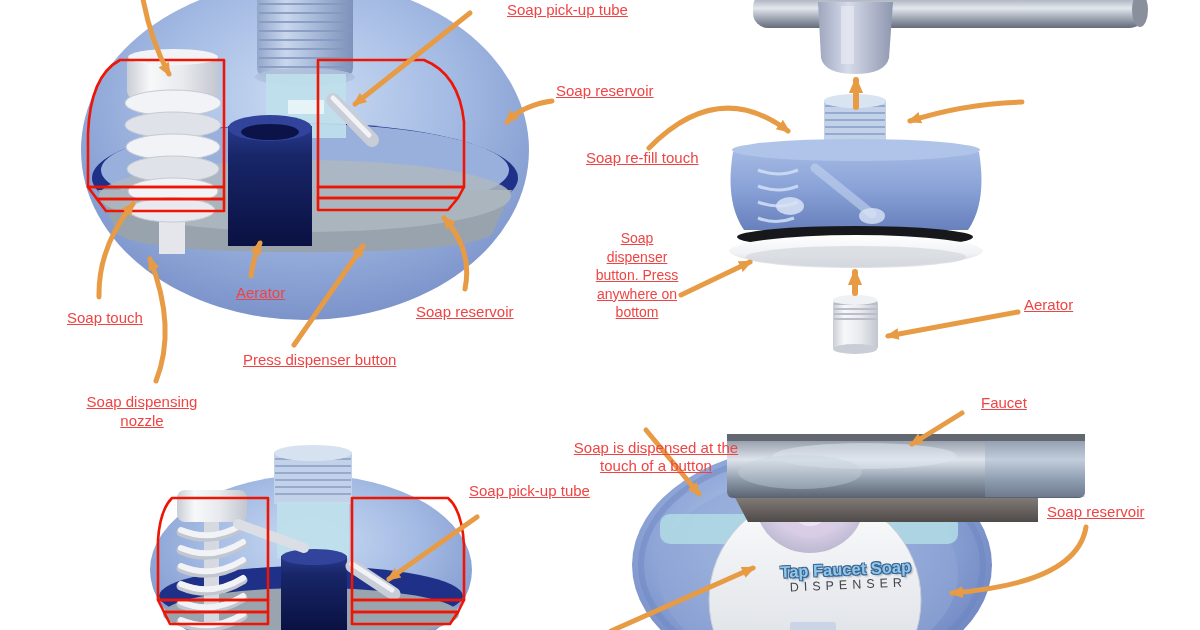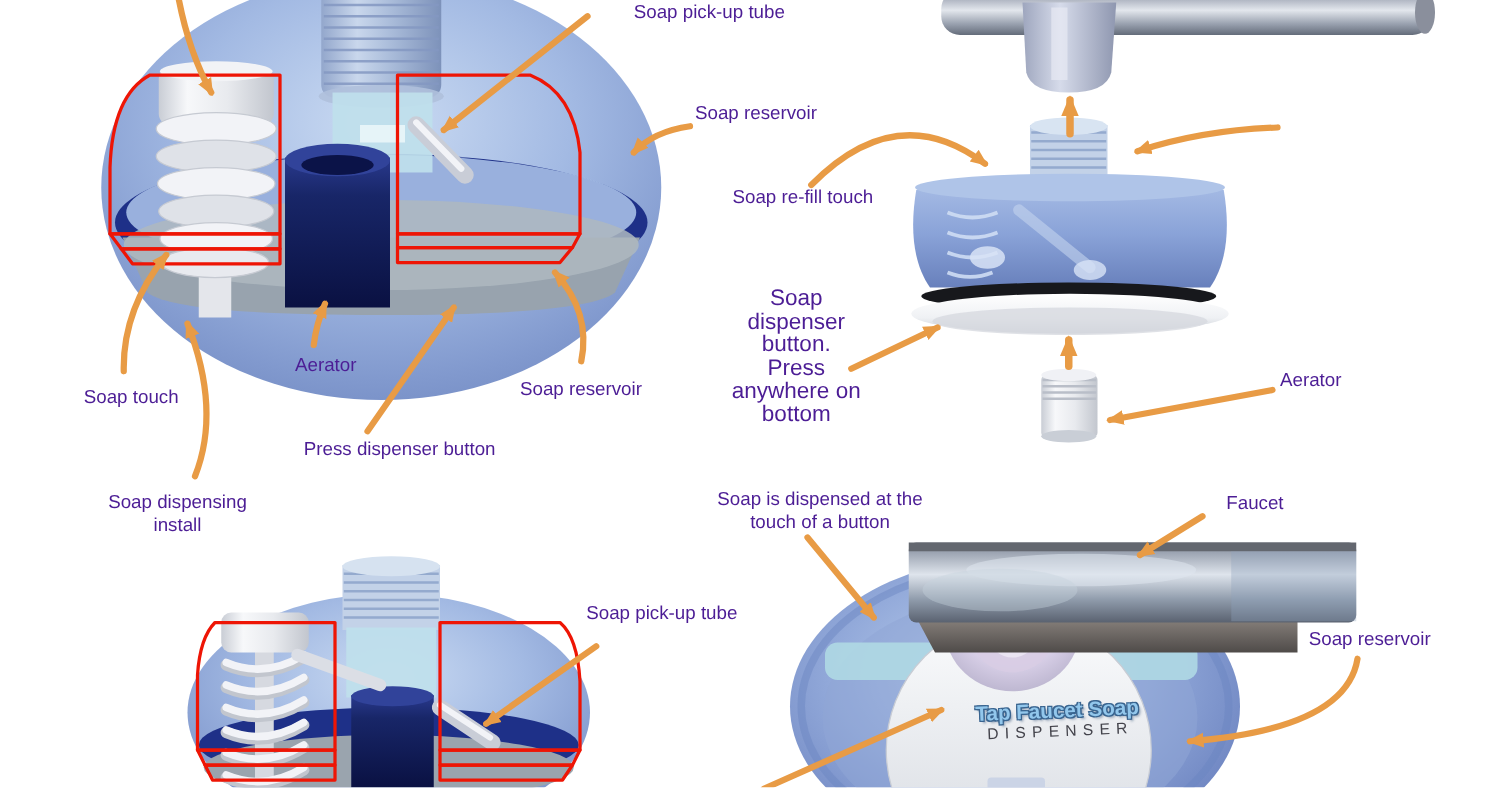--- a/index.html
+++ b/index.html
@@ -1,23 +1,23 @@
 <!DOCTYPE html>
 <html><head>
 <meta charset="utf-8">
 <style>
   html,body{margin:0;padding:0;background:#fff;}
   #canvas{position:relative;width:1200px;height:630px;background:#ffffff;overflow:hidden;
           font-family:"Liberation Sans",sans-serif;}
   #gfx{position:absolute;left:0;top:0;}
-  .lbl{position:absolute;font-size:15px;line-height:17px;color:#4c1d95;white-space:nowrap;z-index:5;}
+  .lbl{position:absolute;font-size:15px;line-height:17px;color:#ef4444;white-space:nowrap;z-index:5;text-decoration:underline;}
   .ml{white-space:pre-line;text-align:center;}
   .threads{white-space:normal;text-align:center;width:158px;line-height:19.5px;}
-  .btnpress{font-size:18px;line-height:18.5px;width:104px;}
-  .dispensed{width:182px;line-height:18px;}
+  .btnpress{font-size:14px;line-height:18.5px;width:104px;}
+  .dispensed{width:182px;line-height:18px;margin-top:48px;}
   .nozzle{width:132px;line-height:19px;}
   .brand{position:absolute;left:765px;top:561px;width:162px;text-align:center;
          transform:rotate(-2.5deg);z-index:6;}
   .brand-top{font-weight:bold;font-size:16.5px;line-height:17px;color:#92C7EC;
      text-shadow:-1px -1px 0 #3A6590,1px -1px 0 #3A6590,-1px 1px 0 #3A6590,1px 1px 0 #3A6590,2px 2px 2px rgba(40,70,110,.45);}
   .brand-bot{font-size:12.5px;letter-spacing:5px;color:#44444C;padding-left:4px;margin-top:0px;}
 </style>
 </head>
 <body>
 
@@ -323,21 +323,21 @@
 
 <div class="lbl" style="left:67px;top:309px;">Soap touch</div>
 
 <div class="lbl" style="left:236px;top:284px;">Aerator</div>
 
 <div class="lbl" style="left:243px;top:351px;">Press dispenser button</div>
 
 <div class="lbl" style="left:416px;top:303px;">Soap reservoir</div>
 
 <div class="lbl ml nozzle" style="left:76px;top:392px;">Soap dispensing
-install</div>
+nozzle</div>
 
 <div class="lbl ml btnpress" style="left:585px;top:229px;">Soap
 dispenser
 button. Press
 anywhere on
 bottom</div>
 
 <div class="lbl" style="left:1024px;top:296px;">Aerator</div>
 
 <div class="lbl ml dispensed" style="left:565px;top:391px;">Soap is dispensed at the

